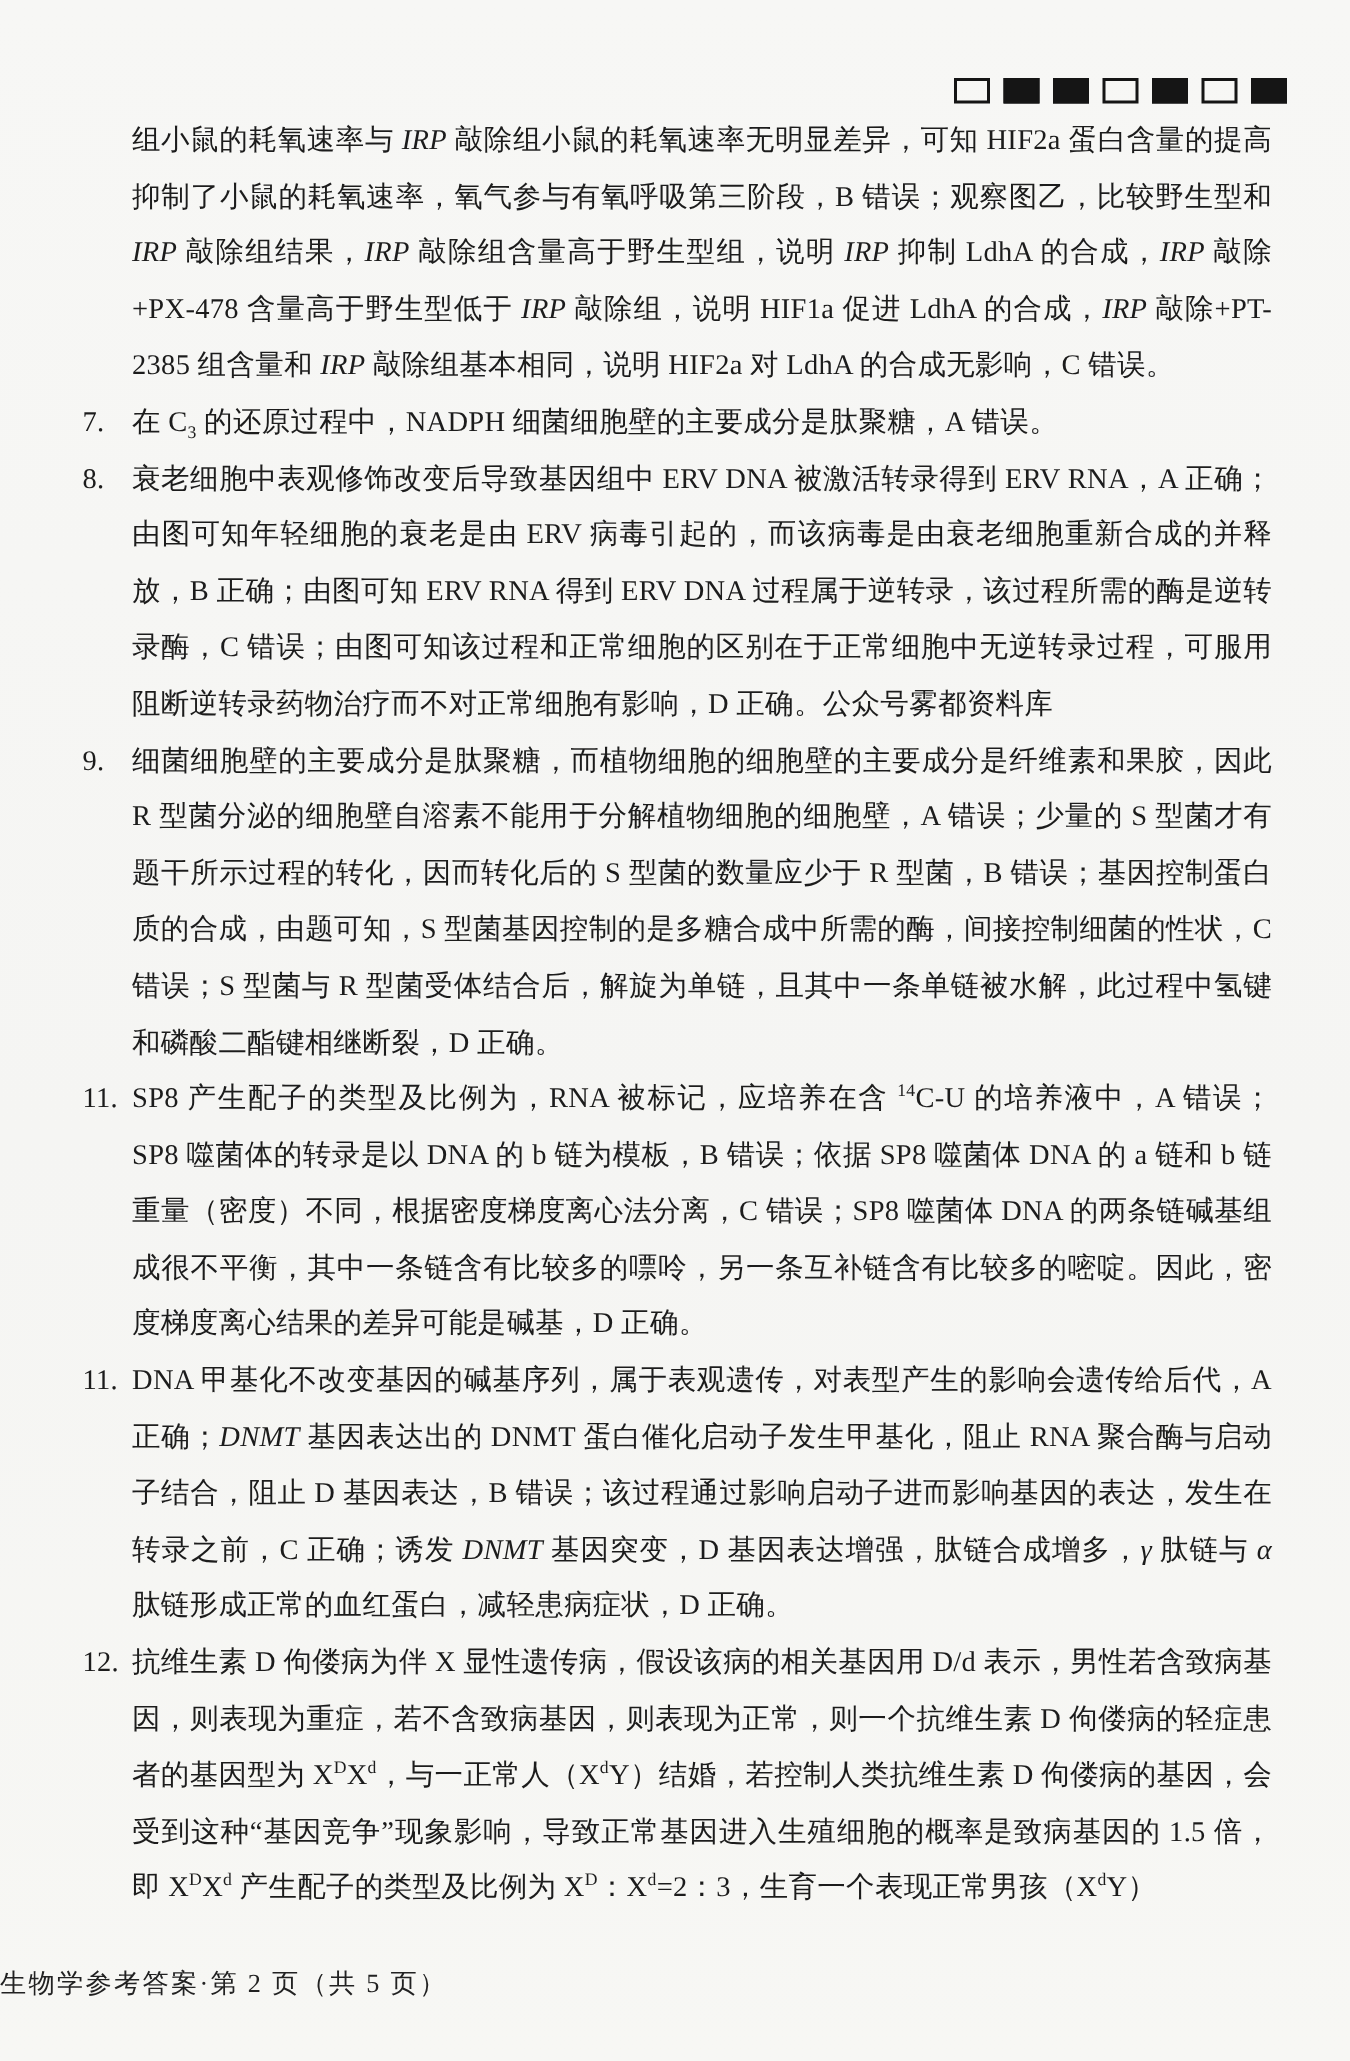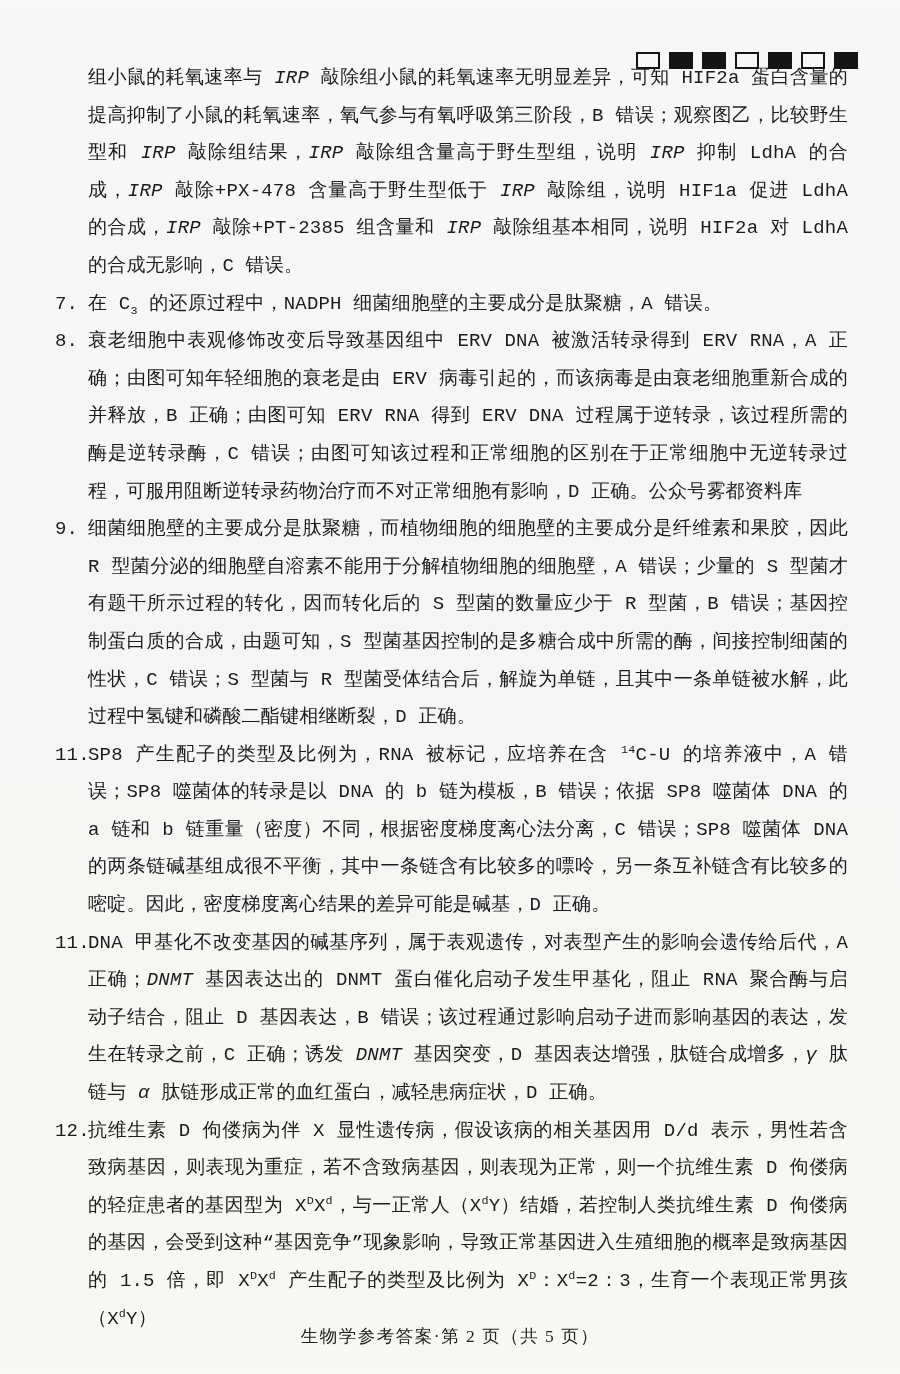--- a/index.html
+++ b/index.html
@@ -30,28 +30,27 @@
   .mark {
     width: 24px;
     height: 17px;
     box-sizing: border-box;
     border: 2.5px solid #151515;
     background: transparent;
   }
   .mark.filled { background: #151515; }
   .content {
     position: absolute;
-    top: 60px;
+    top: 75px;
     left: 88px;
     width: 760px;
     font-size: 19px;
     line-height: 37.6px;
     text-align: justify;
     letter-spacing: 0.2px;
-    font-family: Liberation Mono, monospace;
   }
   .para {
     position: relative;
     margin: 0;
   }
   .para .num {
     position: absolute;
     left: -33px;
     top: 0;
     white-space: nowrap;
@@ -63,23 +62,23 @@
     line-height: 0;
   }
   .seg-sub {
     font-size: 0.62em;
     vertical-align: sub;
     line-height: 0;
   }
   .footer {
     position: absolute;
     left: 0;
-    bottom: 26px;
+    bottom: 40px;
     width: 100%;
-    text-align: center;
+    text-align: left;
     font-size: 17.5px;
     letter-spacing: 1.5px;
     color: #222;
   }
 </style>
 </head>
 <body>
 
 <div class="page">
   <div class="reg-marks">

